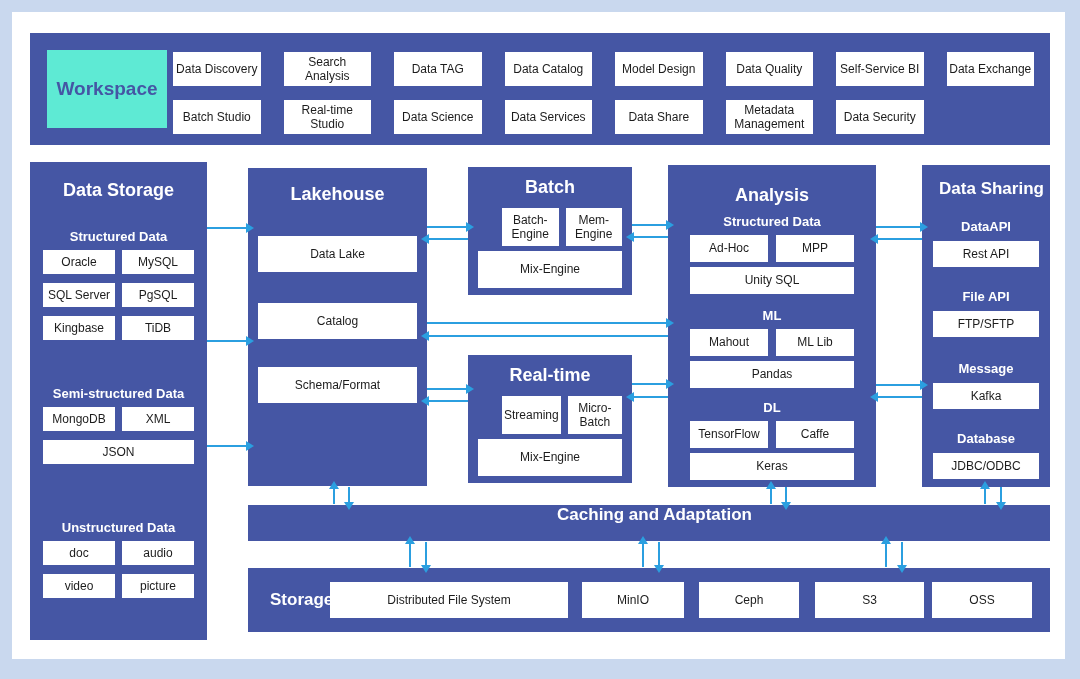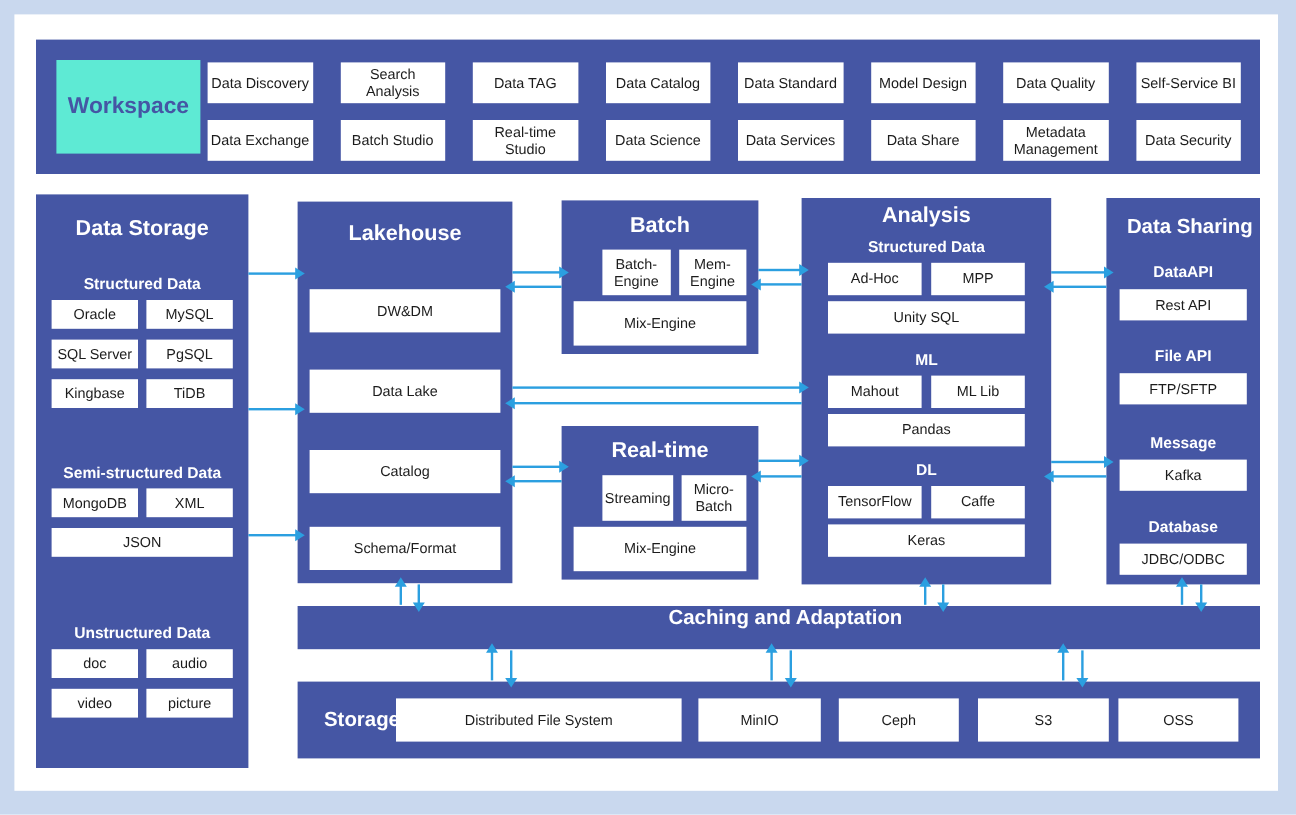--- a/index.html
+++ b/index.html
@@ -44,21 +44,20 @@
 
   <div class="panel" style="left:30px;top:33px;width:1020px;height:112px;">
     <div class="ws-box">
       <span>Workspace</span>
     </div>
     <div class="ws-grid">
       <div class="wbox">Data Discovery</div>
       <div class="wbox">Search Analysis</div>
       <div class="wbox">Data TAG</div>
       <div class="wbox">Data Catalog</div>
-      <div class="wbox">Data Standard</div>
       <div class="wbox">Model Design</div>
       <div class="wbox">Data Quality</div>
       <div class="wbox">Self-Service BI</div>
       <div class="wbox">Data Exchange</div>
       <div class="wbox">Batch Studio</div>
       <div class="wbox">Real-time Studio</div>
       <div class="wbox">Data Science</div>
       <div class="wbox">Data Services</div>
       <div class="wbox">Data Share</div>
       <div class="wbox">Metadata Management</div>
@@ -87,21 +86,20 @@
     <div class="g2" style="margin-top:6px;">
       <div class="wbox">doc</div>
       <div class="wbox">audio</div>
       <div class="wbox">video</div>
       <div class="wbox">picture</div>
     </div>
   </div>
 
   <div class="panel" style="left:248px;top:168px;width:179px;height:318px;">
     <div class="ptitle" style="margin-top:16px;">Lakehouse</div>
-    <div class="wbox lbox" style="margin-top:36px;">DW&amp;DM</div>
     <div class="wbox lbox" style="margin-top:31px;">Data Lake</div>
     <div class="wbox lbox" style="margin-top:31px;">Catalog</div>
     <div class="wbox lbox" style="margin-top:28px;">Schema/Format</div>
   </div>
 
   <div class="panel" style="left:468px;top:167px;width:164px;height:128px;">
     <div class="ptitle" style="margin-top:10px;">Batch</div>
     <div class="row2">
       <div class="wbox">Batch-Engine</div>
       <div class="wbox">Mem-Engine</div>
@@ -112,21 +110,21 @@
   <div class="panel" style="left:468px;top:355px;width:164px;height:128px;">
     <div class="ptitle" style="margin-top:10px;">Real-time</div>
     <div class="row2">
       <div class="wbox">Streaming</div>
       <div class="wbox">Micro-Batch</div>
     </div>
     <div class="wbox eng-wide">Mix-Engine</div>
   </div>
 
   <div class="panel" style="left:668px;top:165px;width:208px;height:322px;">
-    <div class="ptitle" style="margin-top:4px;">Analysis</div>
+    <div class="ptitle" style="margin-top:20px;">Analysis</div>
     <div class="slabel" style="margin-top:8px;">Structured Data</div>
     <div class="arow">
       <div class="wbox">Ad-Hoc</div>
       <div class="wbox">MPP</div>
     </div>
     <div class="wbox awide">Unity SQL</div>
     <div class="slabel" style="margin-top:14px;">ML</div>
     <div class="arow">
       <div class="wbox">Mahout</div>
       <div class="wbox">ML Lib</div>

